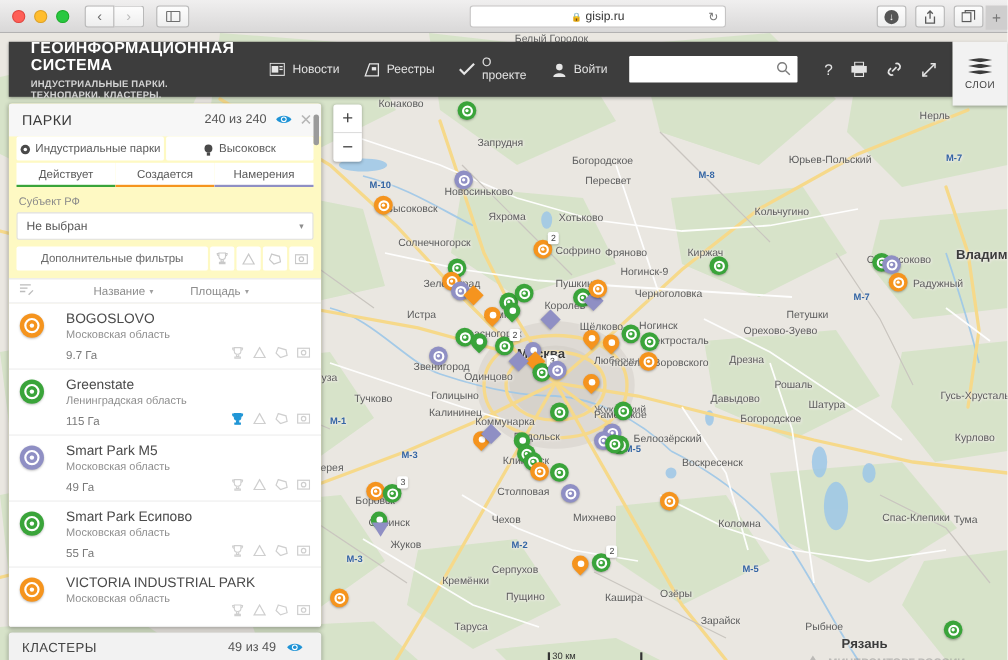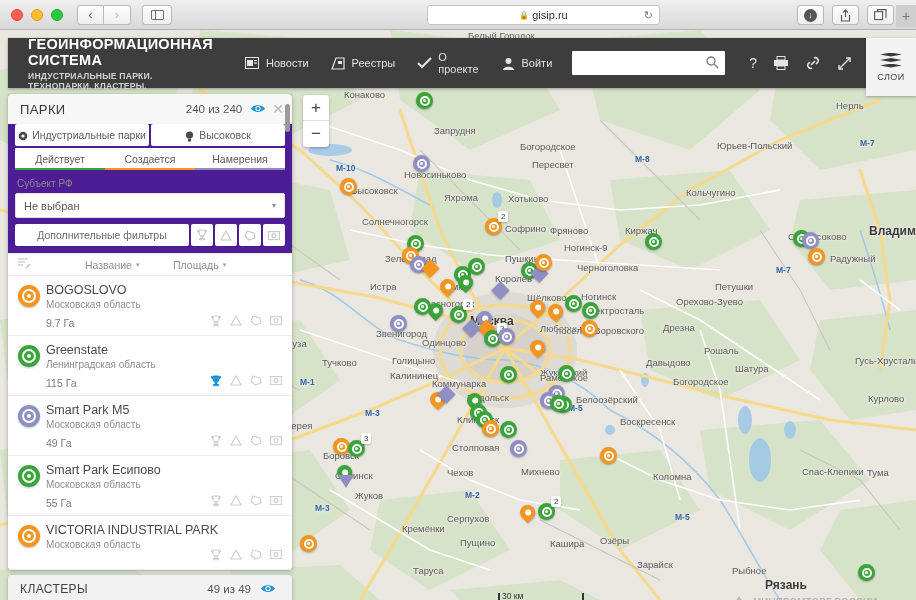--- a/index.html
+++ b/index.html
@@ -101,21 +101,21 @@
     position: absolute; left: 303px; top: 95px; width: 26px; z-index: 15;
     background: #fff; border-radius: 3px; box-shadow: 0 1px 3px rgba(0,0,0,.3);
   }
   .zoomctl div { height: 26px; display:flex; align-items:center; justify-content:center;
     font-size: 17px; color: #444; }
   .zoomctl div:first-child { border-bottom: 1px solid #ddd; }
 
   
   .sidebar { position: absolute; left: 8px; top: 94px; width: 284px; z-index: 18; }
   .panel {
-    background: #4c1d95; border-radius: 3px; box-shadow: 0 1px 4px rgba(0,0,0,.3);
+    background: #fef9c3; border-radius: 3px; box-shadow: 0 1px 4px rgba(0,0,0,.3);
     overflow: hidden;
   }
   .panel-head {
     height: 30px; display: flex; align-items: center; padding: 0 8px 0 12px;
     background: #f7f7f7;
   }
   .panel-title { font-size: 13px; color: #3a3a3a; letter-spacing: .4px; flex: 1; }
   .panel-count { font-size: 11.5px; color: #555; margin-right: 8px; }
   .eye {
     width: 16px; height: 12px; position: relative; margin-right: 6px; flex: none;
@@ -168,21 +168,21 @@
     position: relative; min-height: 54px;
   }
   .marker {
     width: 22px; height: 22px; border-radius: 50%; flex: none; margin-top: 2px;
     display: flex; align-items: center; justify-content: center;
     box-shadow: 0 1px 2px rgba(0,0,0,.25);
   }
   .marker .ring { width: 14px; height: 14px; border-radius: 50%; border: 2.5px solid #fff;
     display:flex; align-items:center; justify-content:center; }
   .marker .ring b { width: 4px; height: 4px; background: #fff; border-radius: 50%; display:block; }
-  .row-body { margin-left: 6px; flex: 1; }
+  .row-body { margin-left: 20px; flex: 1; }
   .row-name { font-size: 12.5px; color: #4a4a4a; }
   .row-region { font-size: 10px; color: #8e8e8e; margin-top: 2px; }
   .row-area { font-size: 10.5px; color: #7a7a7a; margin-top: 7px; }
   .row-icons { position: absolute; right: 9px; bottom: 7px; display: flex; gap: 5px; }
   .ricon { width: 15px; height: 15px; color: #cfcfcf; display:flex; align-items:center; justify-content:center; }
   .ricon.active { color: #2196d6; }
 
   .acc-panel {
     background: #f2f2f2; border-radius: 3px; box-shadow: 0 1px 4px rgba(0,0,0,.28);
     height: 28px; display:flex; align-items:center; padding: 0 10px 0 12px; margin-top: 5px;

